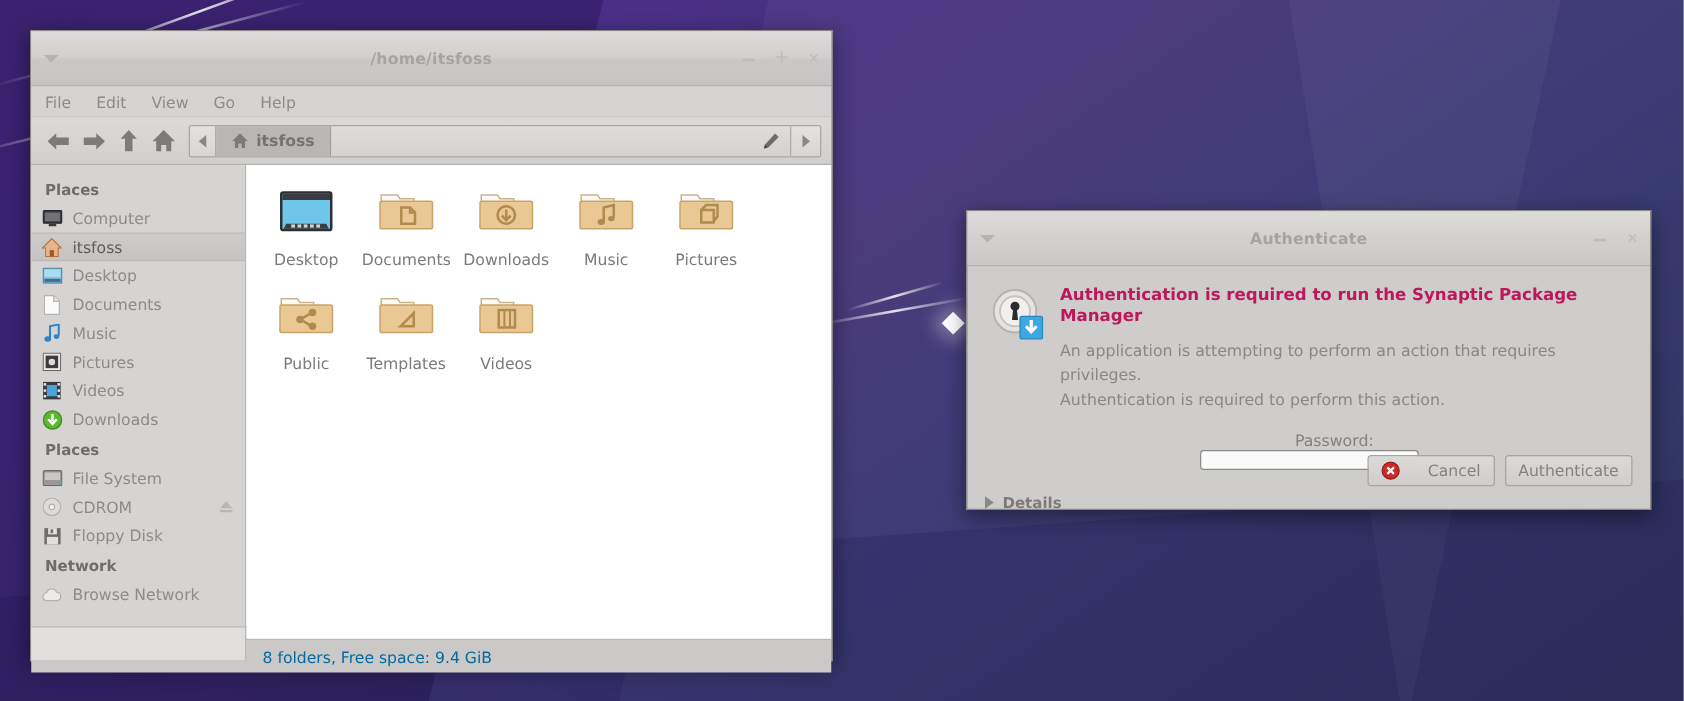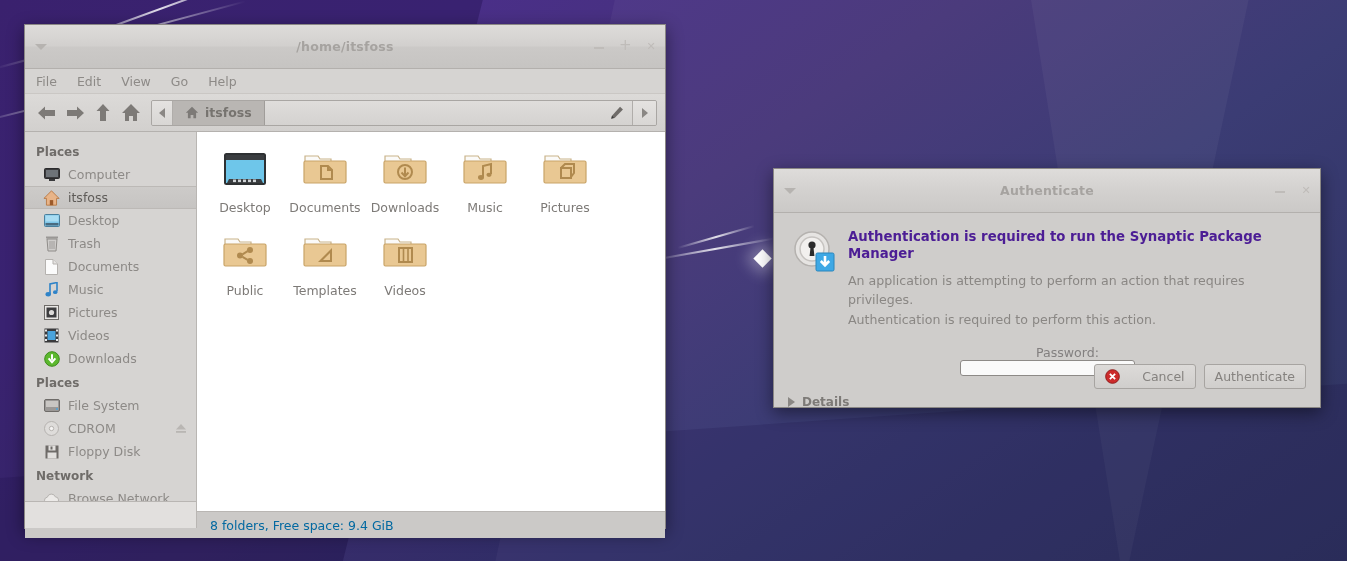--- a/index.html
+++ b/index.html
@@ -173,21 +173,21 @@
     padding-top: 7px;
     overflow: hidden;
   }
   .side-head {
     font-size: 12px; font-weight: bold; color: #6f6c69;
     padding: 6px 0 4px 11px;
   }
   .side-item {
     display: flex; align-items: center;
     height: 23px;
-    padding-left: 18px;
+    padding-left: 8px;
     font-size: 12.5px; color: #8d8a87;
     position: relative;
     cursor: default;
   }
   .side-item.selected {
     background: linear-gradient(180deg,#cdcbc9,#c6c4c2);
     border-top: 1px solid #bcb9b6;
     border-bottom: 1px solid #bcb9b6;
     color: #5e5b58;
   }
@@ -237,21 +237,21 @@
   }
 
   
   #authdialog { left: 773px; top: 168px; width: 548px; height: 240px; background: #cfcdcb; }
   #authdialog .titlebar { background: linear-gradient(180deg,#dedcda 0%,#d3d1cf 50%,#cbc9c7 100%); }
 
   .auth-body { padding: 14px 14px 0 14px; display: flex; }
   .auth-lock { width: 44px; height: 44px; flex: 0 0 44px; margin: 2px 12px 0 4px; }
   .auth-texts { flex: 1; padding-top: 2px; }
   .auth-head {
-    font-size: 13.3px; font-weight: bold; color: #4c1d95;
+    font-size: 13.3px; font-weight: bold; color: #be185d;
     margin-bottom: 9px; line-height: 1.25;
   }
   .auth-sub { font-size: 12.6px; color: #8a8784; line-height: 1.52; }
 
   .pw-row {
     display: flex; align-items: center;
     margin: 16px 14px 0 14px;
     flex-direction: column;
   }
   .pw-label {
@@ -414,30 +414,20 @@
           <span class="side-ico">
             <svg width="16" height="13" viewBox="0 0 16 13">
                 <rect x="0.5" y="0.5" width="15" height="12" rx="1" fill="#7fc6e8" stroke="#4a7f9c"></rect>
                 <rect x="1.5" y="1.5" width="13" height="6" fill="#a9dcf2"></rect>
                 <rect x="1.5" y="9" width="13" height="2.5" fill="#4a6b80"></rect>
               </svg>
           </span>
           <span>Desktop</span>
         </div>
 
-        <div class="side-item">
-          <span class="side-ico">
-            <svg width="14" height="16" viewBox="0 0 14 16">
-                <rect x="1" y="0.5" width="12" height="2" fill="#9a9795"></rect>
-                <path d="M2 3 L12 3 L11 15 L3 15 Z" fill="#cfcdcb" stroke="#8f8c89"></path>
-                <path d="M5 5 L5 13 M7 5 L7 13 M9 5 L9 13" stroke="#9a9795" stroke-width="0.9"></path>
-              </svg>
-          </span>
-          <span>Trash</span>
-        </div>
 
         <div class="side-item">
           <span class="side-ico">
             <svg width="13" height="16" viewBox="0 0 13 16">
                 <path d="M0.5 0.5 L8 0.5 L12.5 5 L12.5 15.5 L0.5 15.5 Z" fill="#fbfbfb" stroke="#b5b2af"></path>
                 <path d="M8 0.5 L8 5 L12.5 5" fill="#e6e4e2" stroke="#b5b2af"></path>
               </svg>
           </span>
           <span>Documents</span>
         </div>

